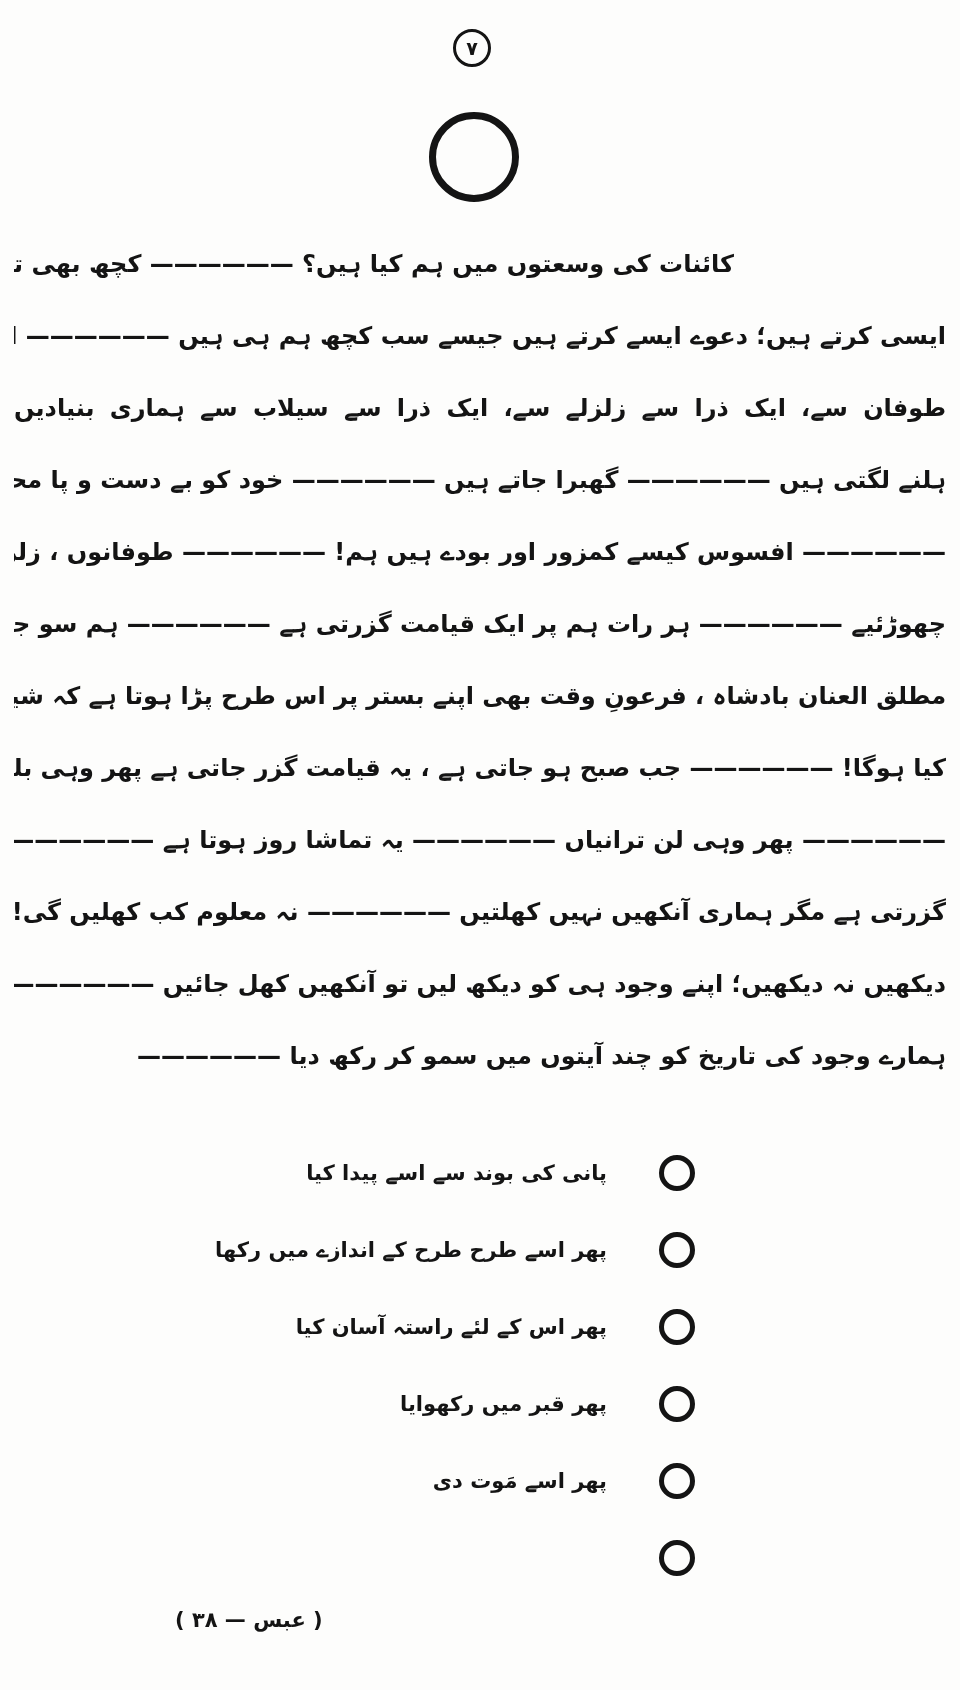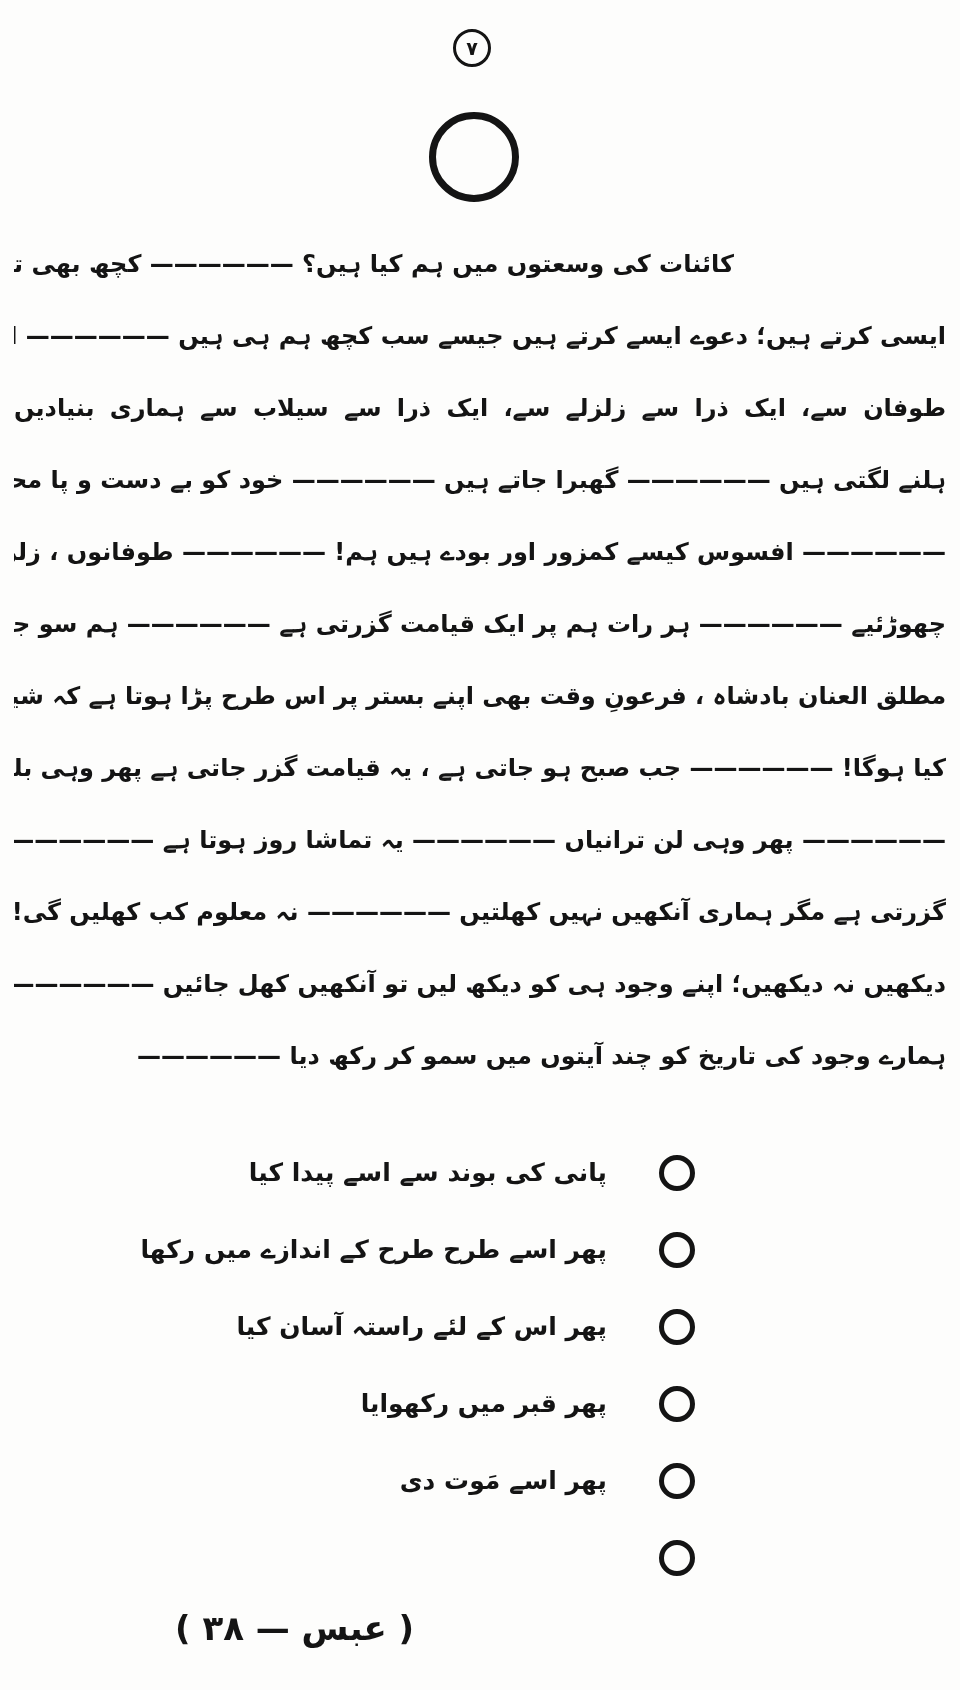--- a/index.html
+++ b/index.html
@@ -58,27 +58,27 @@
     display:flex;flex-direction:row;align-items:center;
     height:77px;
   }
   .bullet-circle{
     flex:0 0 auto;
     width:26px;height:26px;
     border:5px solid #141414;border-radius:50%;
     margin-left:52px;
   }
   .verse-text{
-    font-size:25px;font-weight:bold;white-space:nowrap;
+    font-size:21px;font-weight:bold;white-space:nowrap;
   }
   
   .citation{
     position:absolute;top:1608px;left:175px;
     direction:rtl;
-    font-size:34px;font-weight:bold;
+    font-size:21px;font-weight:bold;
     letter-spacing:1px;
   }
 </style>
 </head>
 <body>
 
 <div class="page">
 
   <div class="page-number-circle">
     <span>۷</span>

